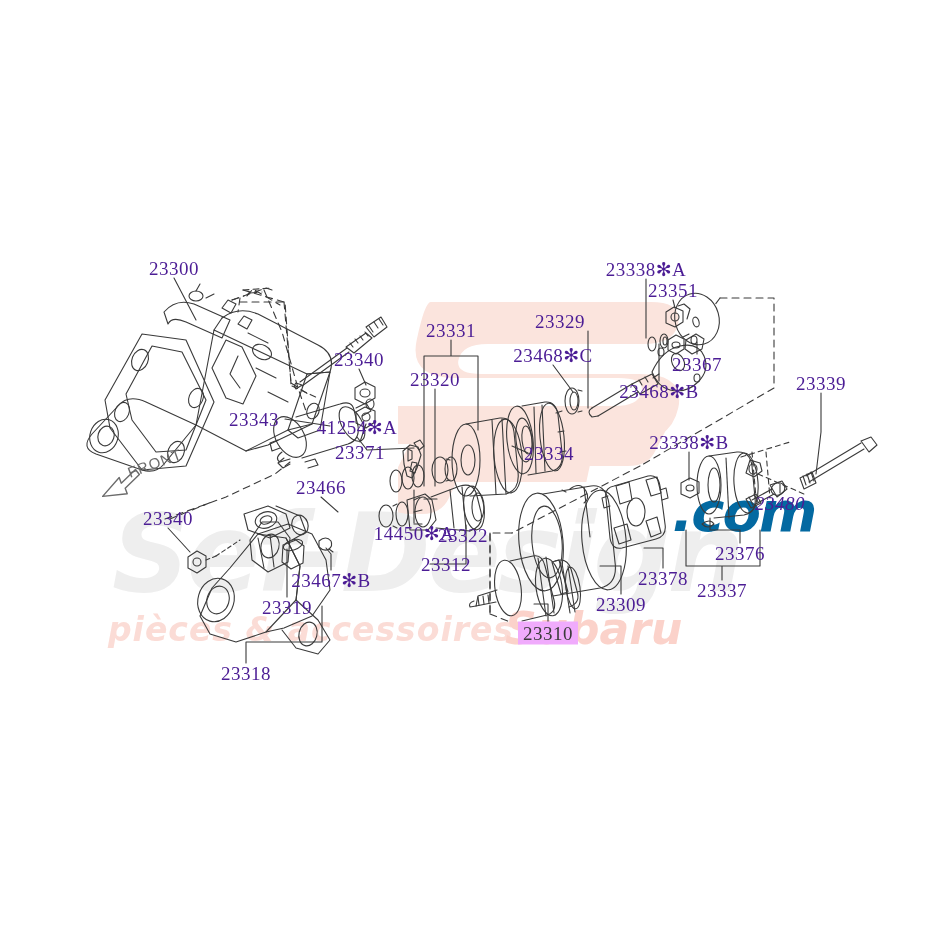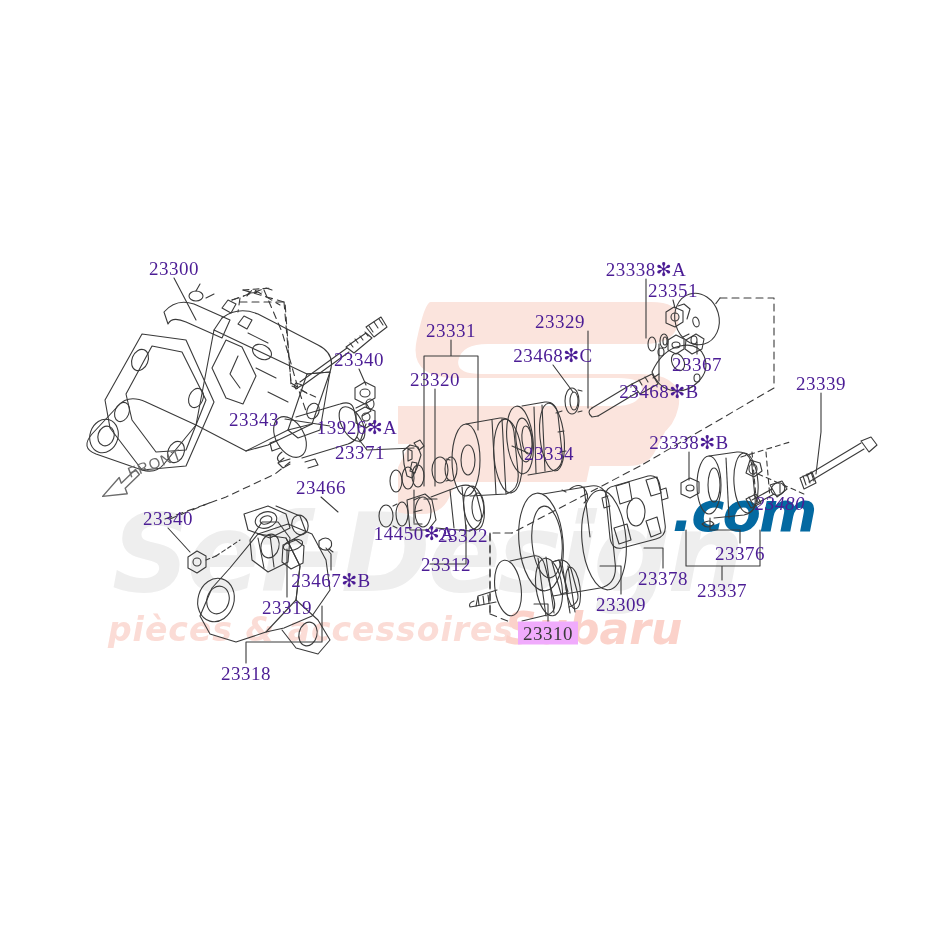--- a/index.html
+++ b/index.html
@@ -491,21 +491,21 @@
       <text x="44" y="26" font-family="Liberation Sans, sans-serif" font-size="15" fill="#6b6b6b" letter-spacing="1">FRONT</text>
     </g>
   </svg>
 
   <div id="labels">
       <div class="label" style="left: 174px; top: 268px;">23300</div>
       <div class="label" style="left: 359px; top: 359px;">23340</div>
       <div class="label" style="left: 254px; top: 419px;">23343</div>
       <div class="label" style="left: 360px; top: 452px;">23371</div>
       <div class="label" style="left: 321px; top: 487px;">23466</div>
-      <div class="label" style="left: 357px; top: 427px;">13926✻A</div>
+      <div class="label" style="left: 357px; top: 427px;">41254✻A</div>
       <div class="label" style="left: 414px; top: 533px;">14450✻A</div>
       <div class="label" style="left: 398px; top: 564px; margin-left: 48px;">23312</div>
       <div class="label" style="left: 331px; top: 580px;">23467✻B</div>
       <div class="label" style="left: 168px; top: 518px;">23340</div>
       <div class="label" style="left: 287px; top: 607px;">23319</div>
       <div class="label" style="left: 246px; top: 673px;">23318</div>
       <div class="label" style="left: 451px; top: 330px;">23331</div>
       <div class="label" style="left: 435px; top: 379px;">23320</div>
       <div class="label" style="left: 463px; top: 499px; margin-top: 36px;">23322</div>
       <div class="label" style="left: 549px; top: 453px;">23334</div>

